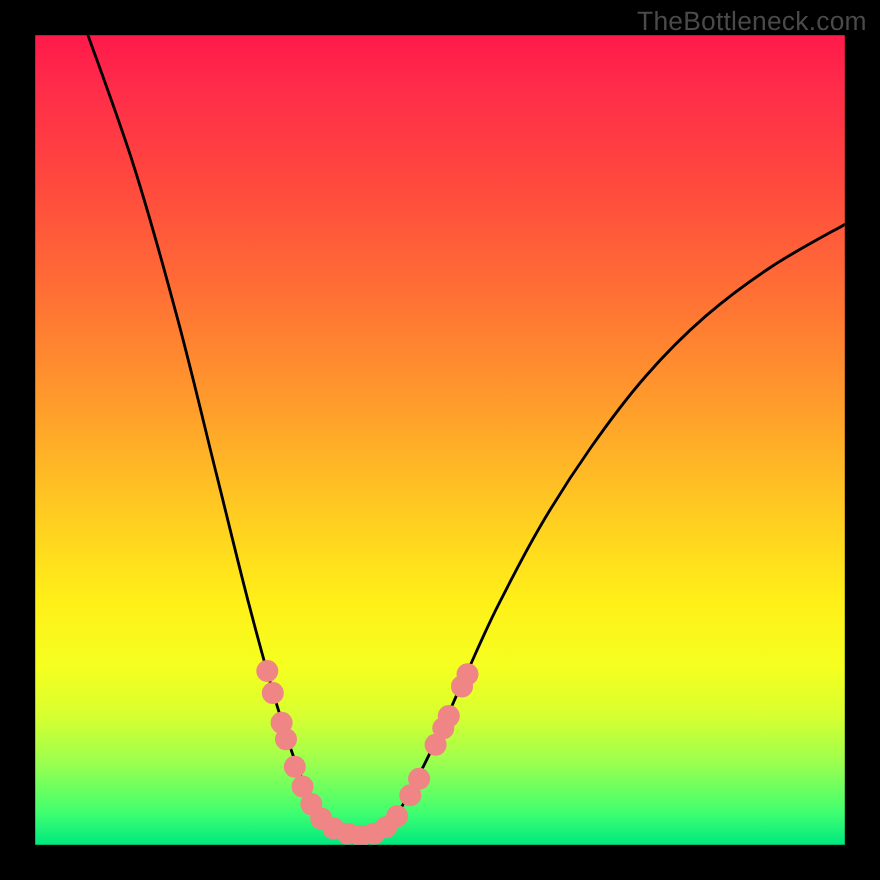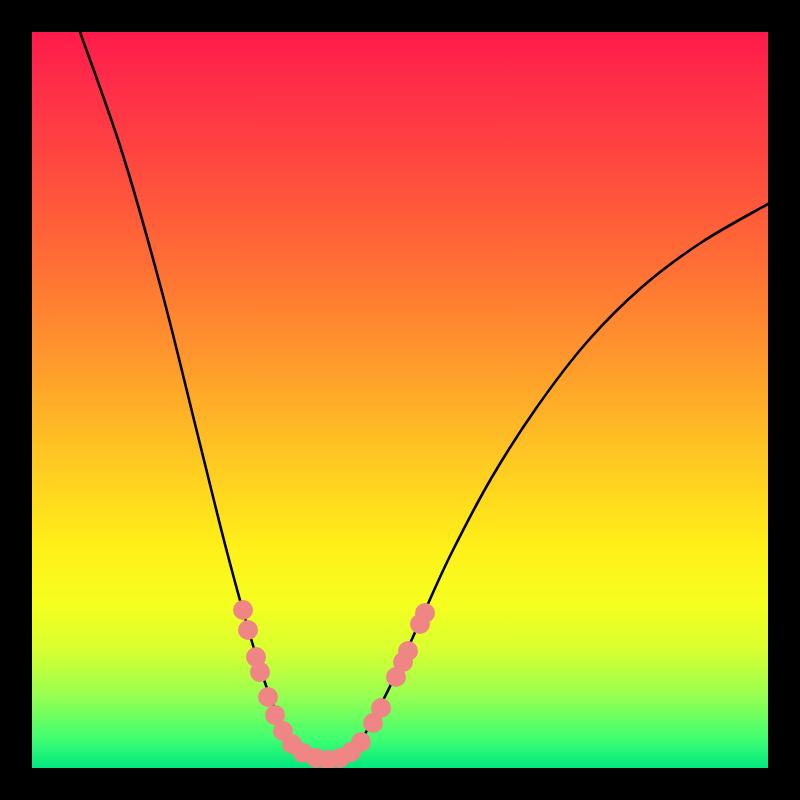--- a/index.html
+++ b/index.html
@@ -65,20 +65,21 @@
   }
   .dots circle {
     fill: #ef8585;
     stroke: none;
   }
 </style>
 </head>
 <body>
 
 <div class="frame">
+  <div class="watermark">TheBottleneck.com</div>
 
   <div class="plot">
     <svg class="curve" viewBox="0 0 736 736" preserveAspectRatio="none">
       <path d="M 48 0 C 55.0 20.0, 76.3 76.7, 90 120 C 103.7 163.3, 117.5 213.3, 130 260 C 142.5 306.7, 154.2 356.7, 165 400 C 175.8 443.3, 185.8 485.0, 195 520 C 204.2 555.0, 212.5 585.0, 220 610 C 227.5 635.0, 234.2 655.0, 240 670 C 245.8 685.0, 250.8 692.5, 255 700 C 259.2 707.5, 262.2 711.3, 265 715 C 267.8 718.7, 269.0 720.2, 272 722 C 275.0 723.8, 279.2 725.0, 283 726 C 286.8 727.0, 291.3 728.0, 295 728 C 298.7 728.0, 301.5 727.0, 305 726 C 308.5 725.0, 312.2 724.7, 316 722 C 319.8 719.3, 323.2 717.0, 328 710 C 332.8 703.0, 338.8 691.7, 345 680 C 351.2 668.3, 357.5 655.8, 365 640 C 372.5 624.2, 380.8 605.0, 390 585 C 399.2 565.0, 408.3 543.3, 420 520 C 431.7 496.7, 445.8 469.2, 460 445 C 474.2 420.8, 489.2 397.5, 505 375 C 520.8 352.5, 537.5 330.0, 555 310 C 572.5 290.0, 590.8 271.7, 610 255 C 629.2 238.3, 649.0 223.8, 670 210 C 691.0 196.2, 725.0 178.3, 736 172" stroke="#000000"></path>
       <g class="dots">
           <circle cx="211" cy="578" r="10" fill="#ef8585"></circle>
           <circle cx="216" cy="598" r="10" fill="#ef8585"></circle>
           <circle cx="224" cy="625" r="10" fill="#ef8585"></circle>
           <circle cx="228" cy="640" r="10" fill="#ef8585"></circle>
           <circle cx="236" cy="665" r="10" fill="#ef8585"></circle>

